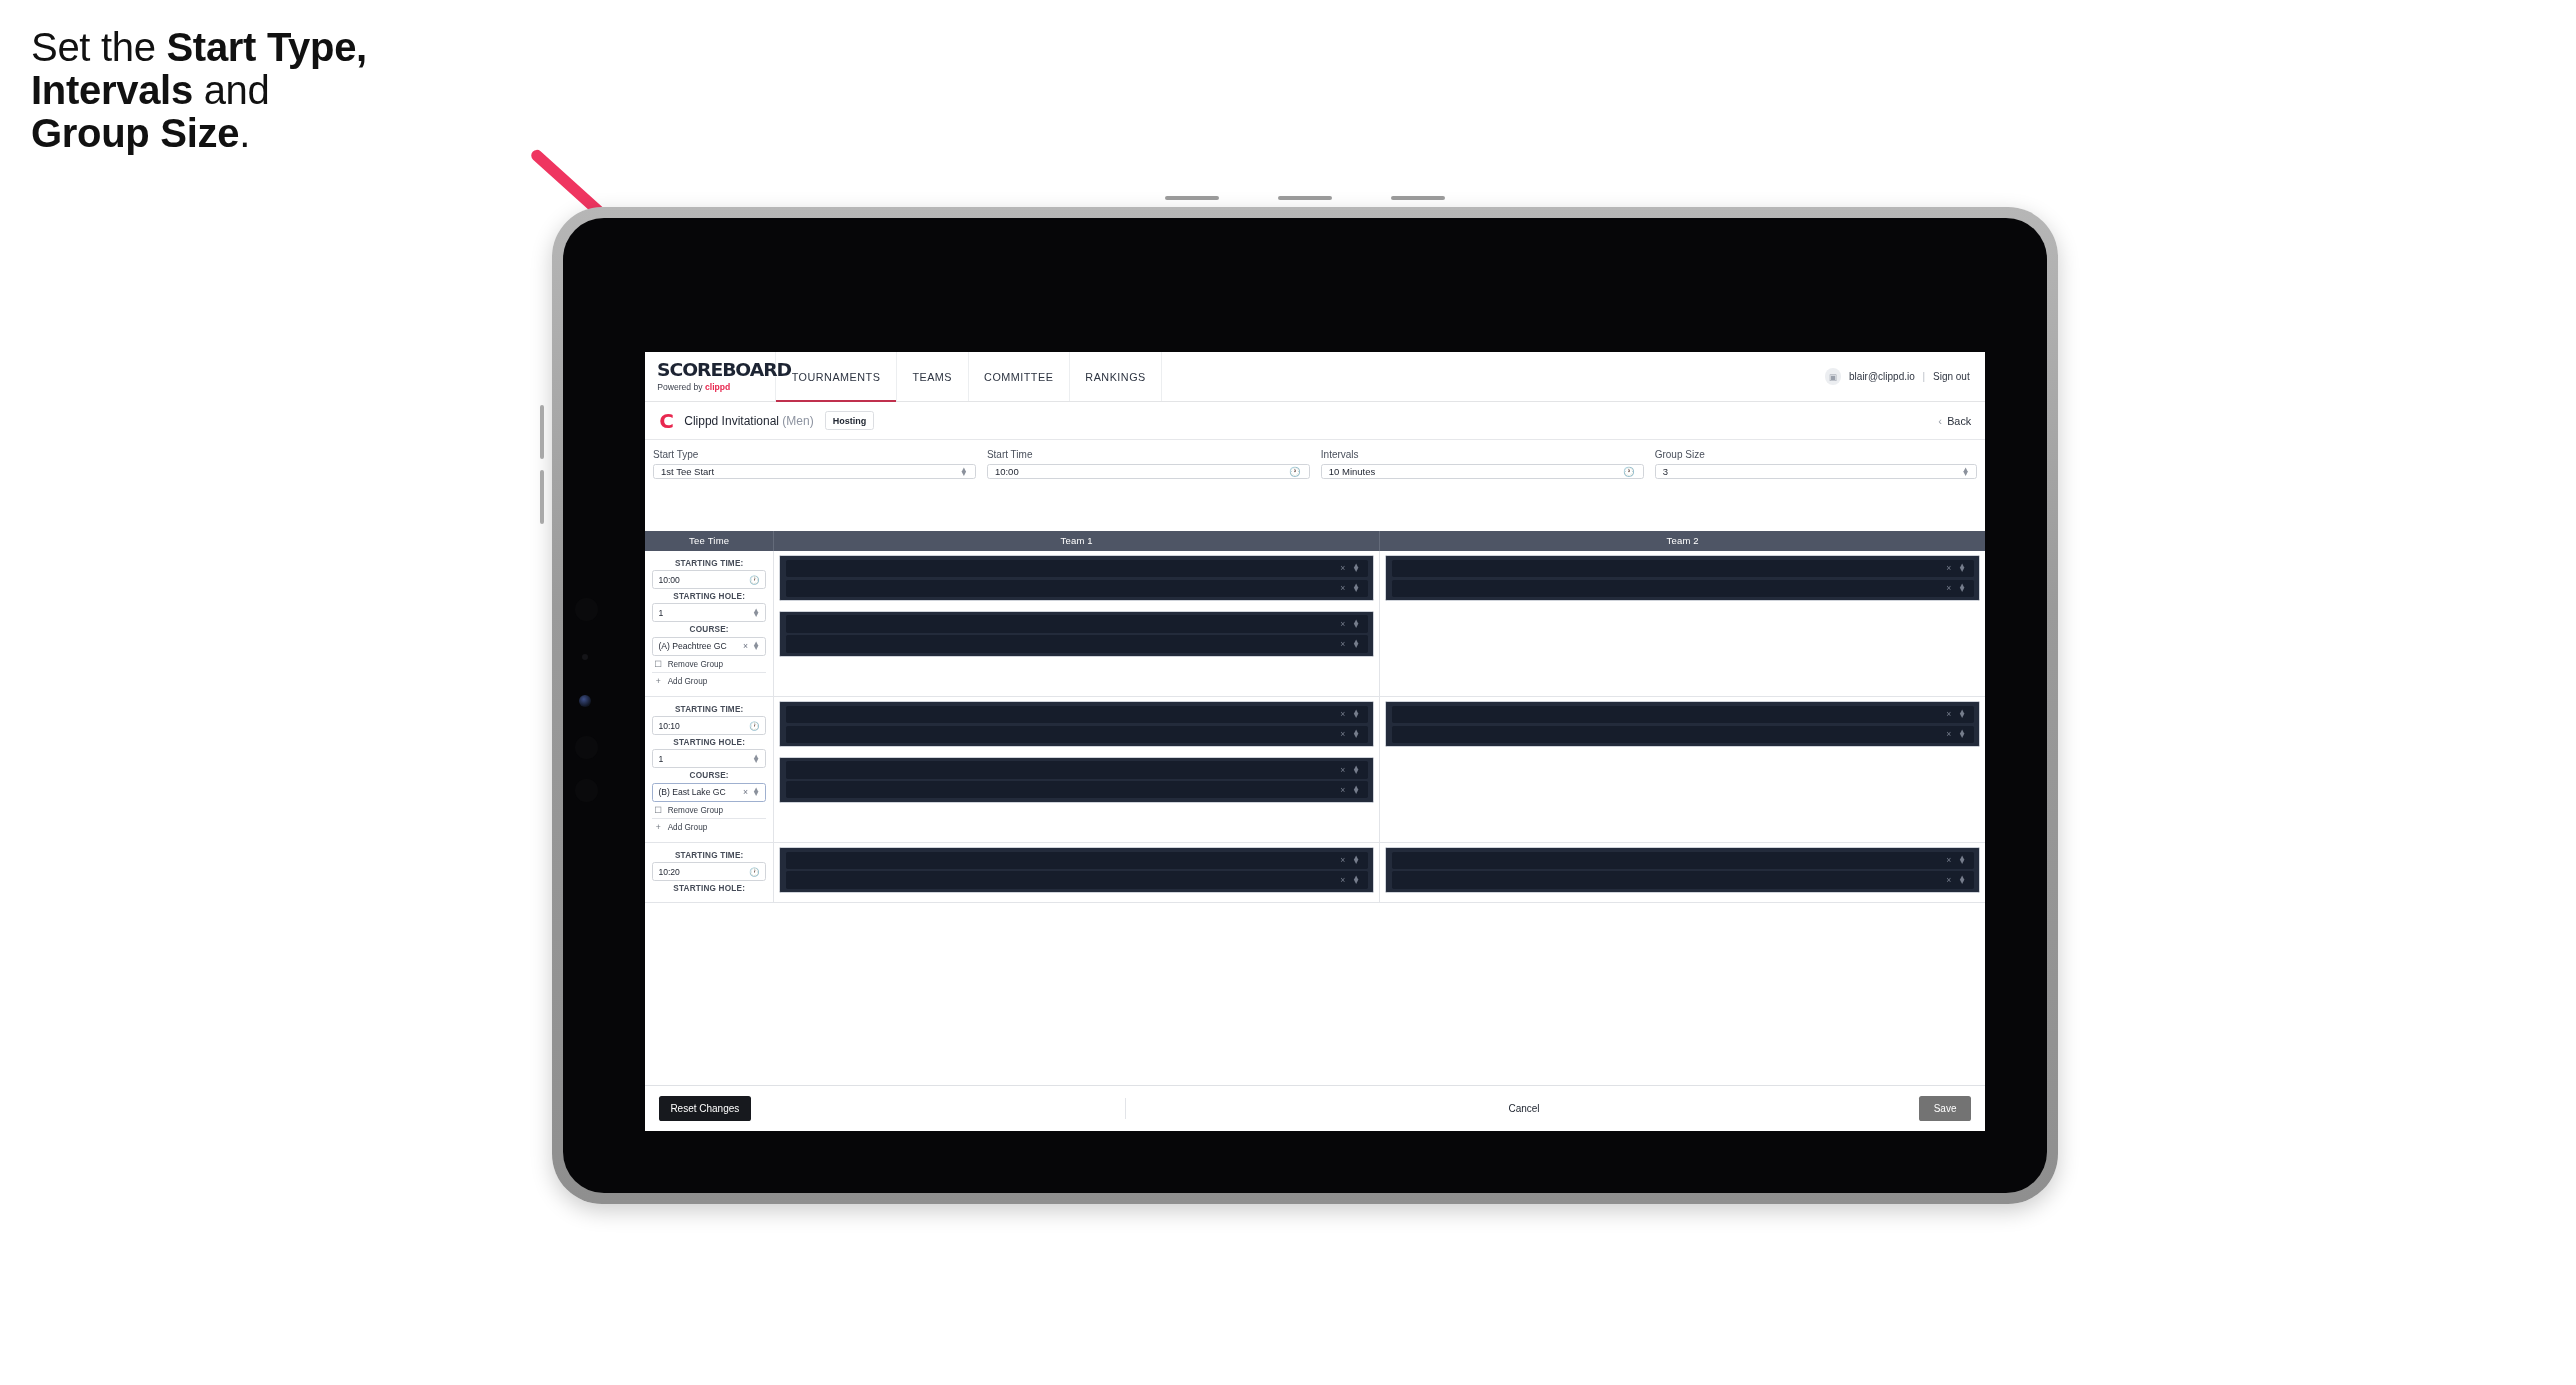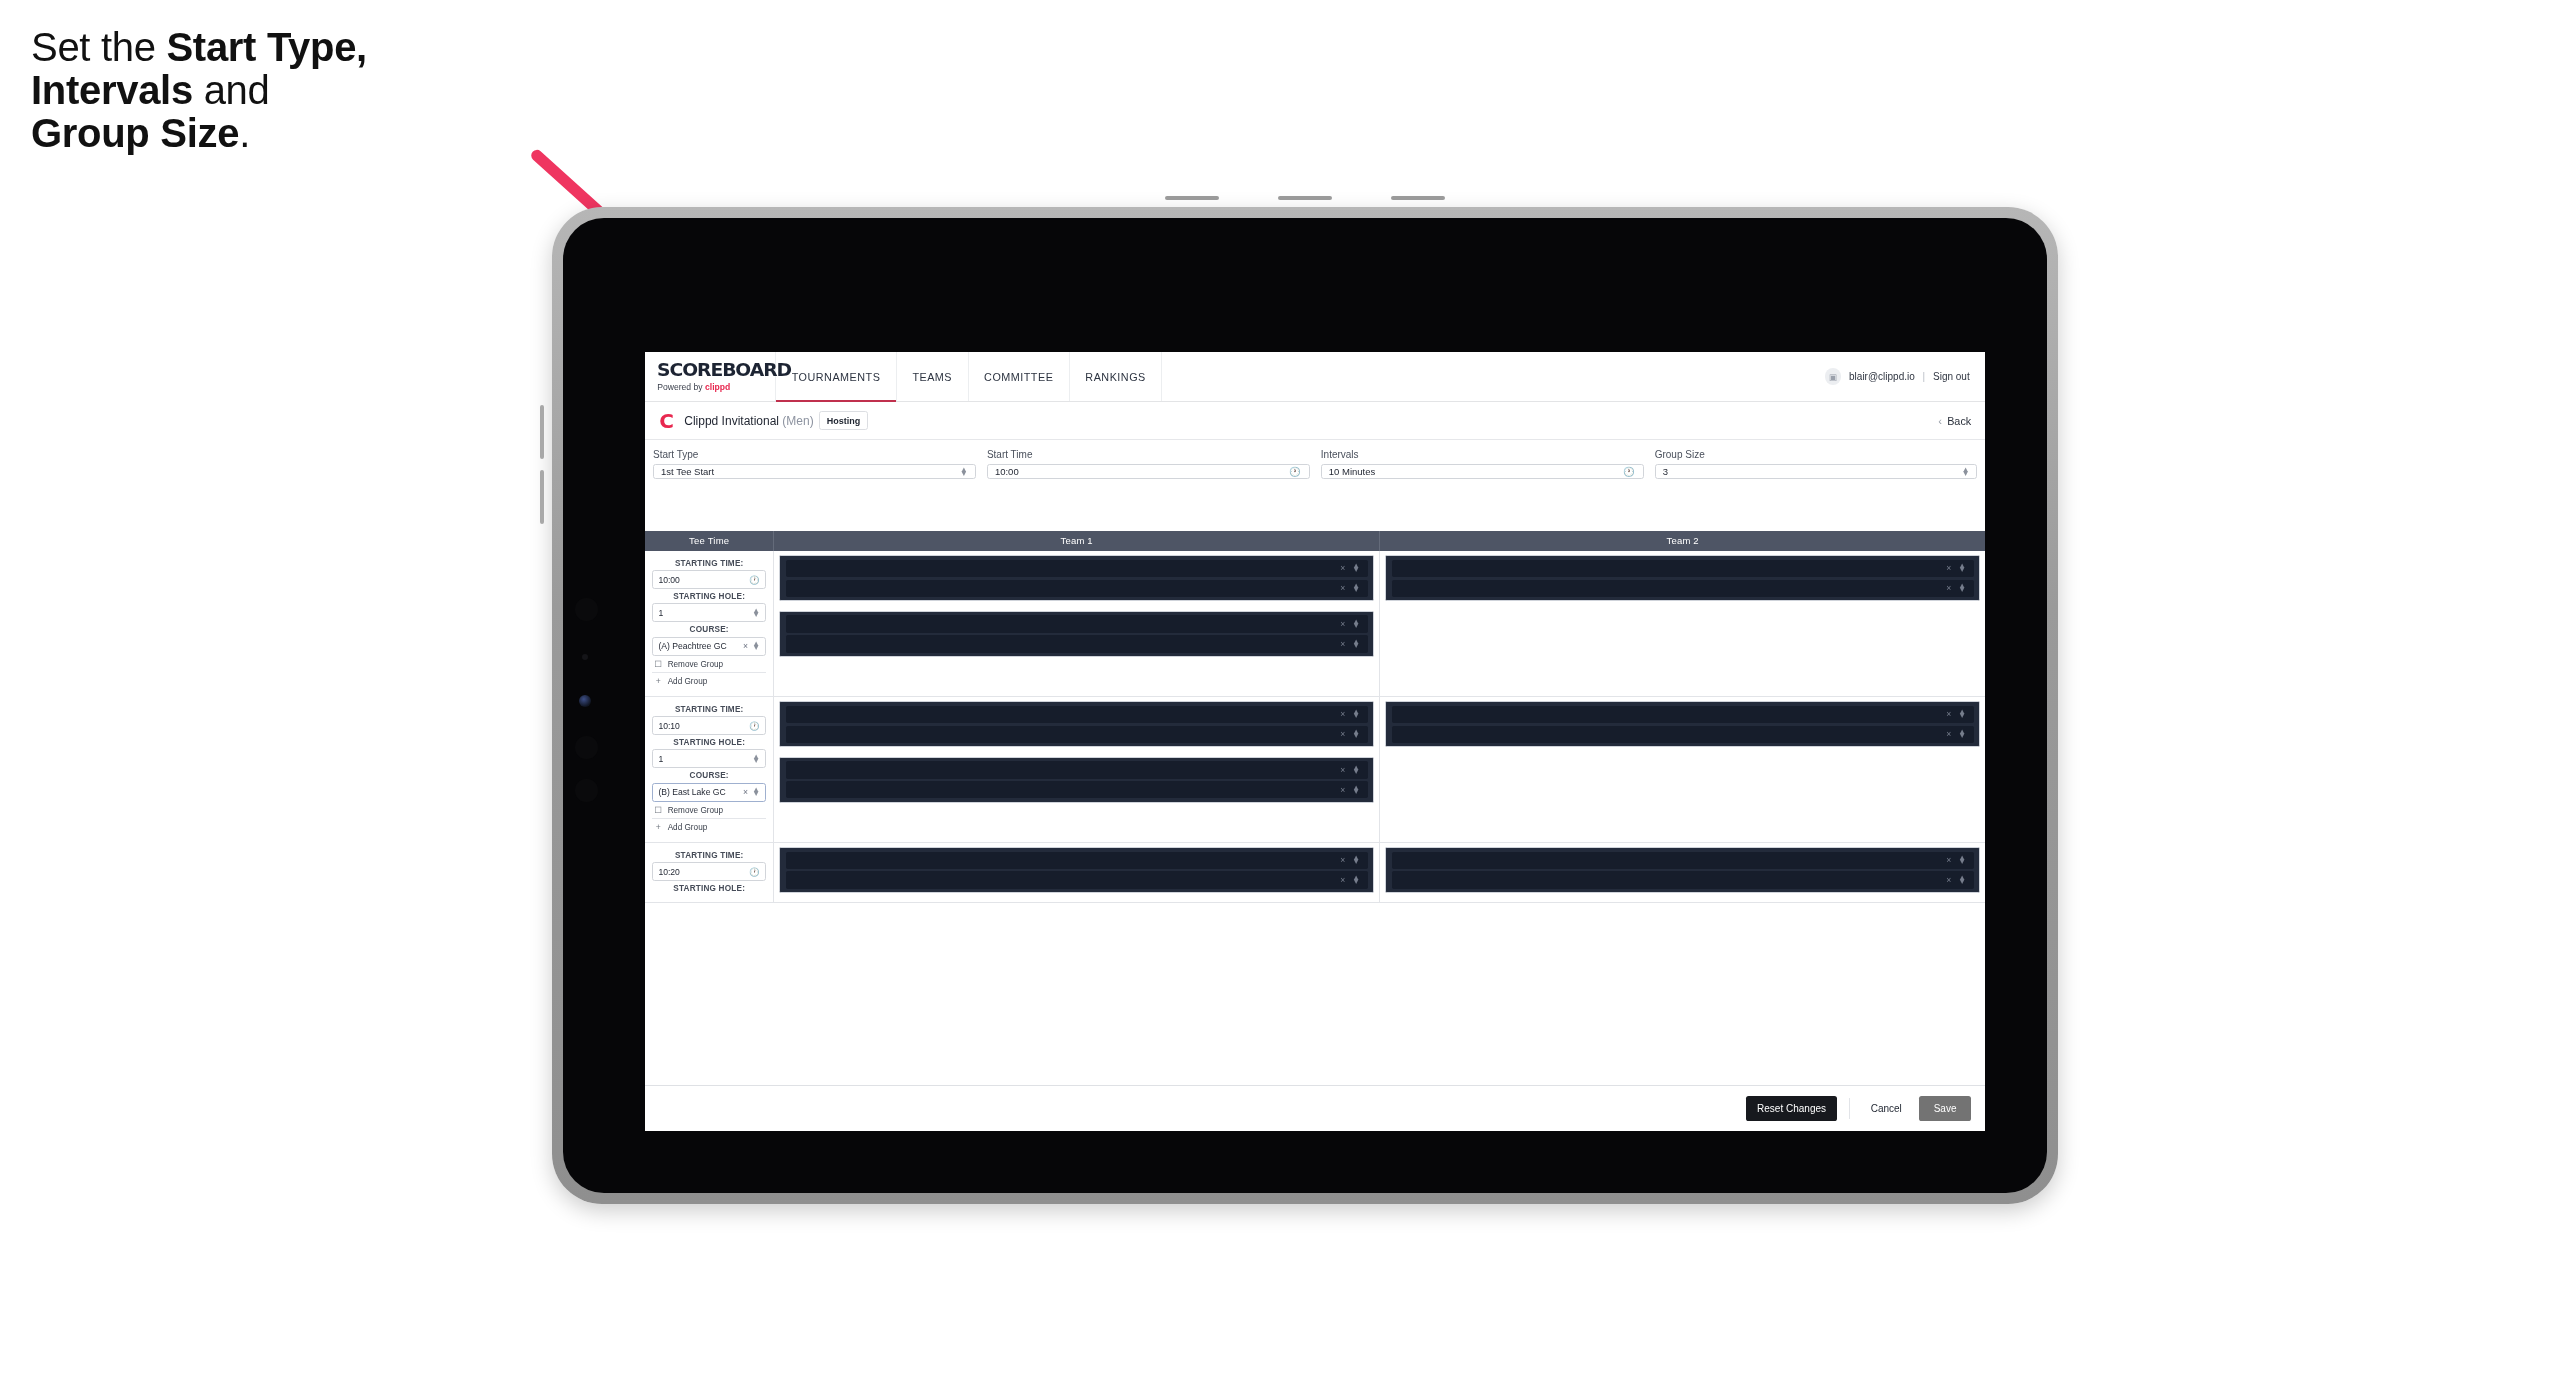--- a/index.html
+++ b/index.html
@@ -81,21 +81,21 @@
   .userarea .sep { color:#b9bdc5; }
   .userarea a { color:#303642; text-decoration:none; }
 
   
   .crumbbar { height:38px; display:flex; align-items:center; padding:0 14px;
               border-bottom:0.9px solid #e6e7ea; background:#fff; }
   .cmark { font-family:"DejaVu Sans", sans-serif; font-weight:700; font-size:20px; color:#e8284f;
            line-height:1; margin-right:10.4px; }
   .tname { font-size:12px; color:#1f2430; }
   .tname .muted { color:#8d93a0; }
-  .hostbadge { margin-left:5px; border:0.9px solid #dcdee2; border-radius:2.6px; padding:3.5px 7px;
+  .hostbadge { margin-left:11px; border:0.9px solid #dcdee2; border-radius:2.6px; padding:3.5px 7px;
                font-size:9px; font-weight:700; color:#222833; background:#fff; }
   .crumb-spacer { flex:1; }
   .backlink { display:flex; align-items:center; gap:5.2px; font-size:10.8px; color:#2b313c; cursor:pointer; }
   .backlink .chev { color:#9aa0aa; font-size:11.2px; }
 
   
   .controls { display:flex; padding:8.6px 7.8px 7.8px 7.8px; gap:11.2px; background:#fff; }
   .ctrl { flex:1; }
   .ctrl-label { font-size:10px; color:#4a505c; margin-bottom:4.3px; }
   .field {
@@ -140,21 +140,21 @@
   .groupbox:last-child { margin-bottom:0; }
   .playerrow {
     height:17.3px; background:#161d2b; border-radius:1.7px; display:flex; align-items:center;
     justify-content:flex-end; gap:7px; padding-right:7.8px; margin-bottom:2.6px;
   }
   .playerrow:last-child { margin-bottom:0; }
   .playerrow .x { color:#767d8c; font-size:8.6px; }
   .playerrow .stepper { color:#767d8c; }
 
   
-  .appfooter { height:45px; display:flex; align-items:center; justify-content:flex-end; gap:0; padding:0 14px; background:#fff; }
+  .appfooter { height:45px; display:flex; align-items:center; justify-content:space-between; gap:0; padding:0 14px; background:#fff; }
   .btn { border:none; cursor:pointer; font-family:"Liberation Sans", sans-serif; }
   .btn-reset { background:#17191e; color:#fff; font-size:10px; padding:7px 11.2px; border-radius:2.6px; }
   .btn-divider { width:0.9px; height:21px; background:#e2e4e8; margin:0 12px; }
   .btn-cancel { background:transparent; color:#222833; font-size:10px; padding:7px 8.6px; }
   .btn-save { background:#737373; color:#fff; font-size:10px; padding:7px 14.7px; border-radius:2.6px; margin-left:8.6px; }
 </style>
 </head>
 <body>
 
 <div id="stage">

